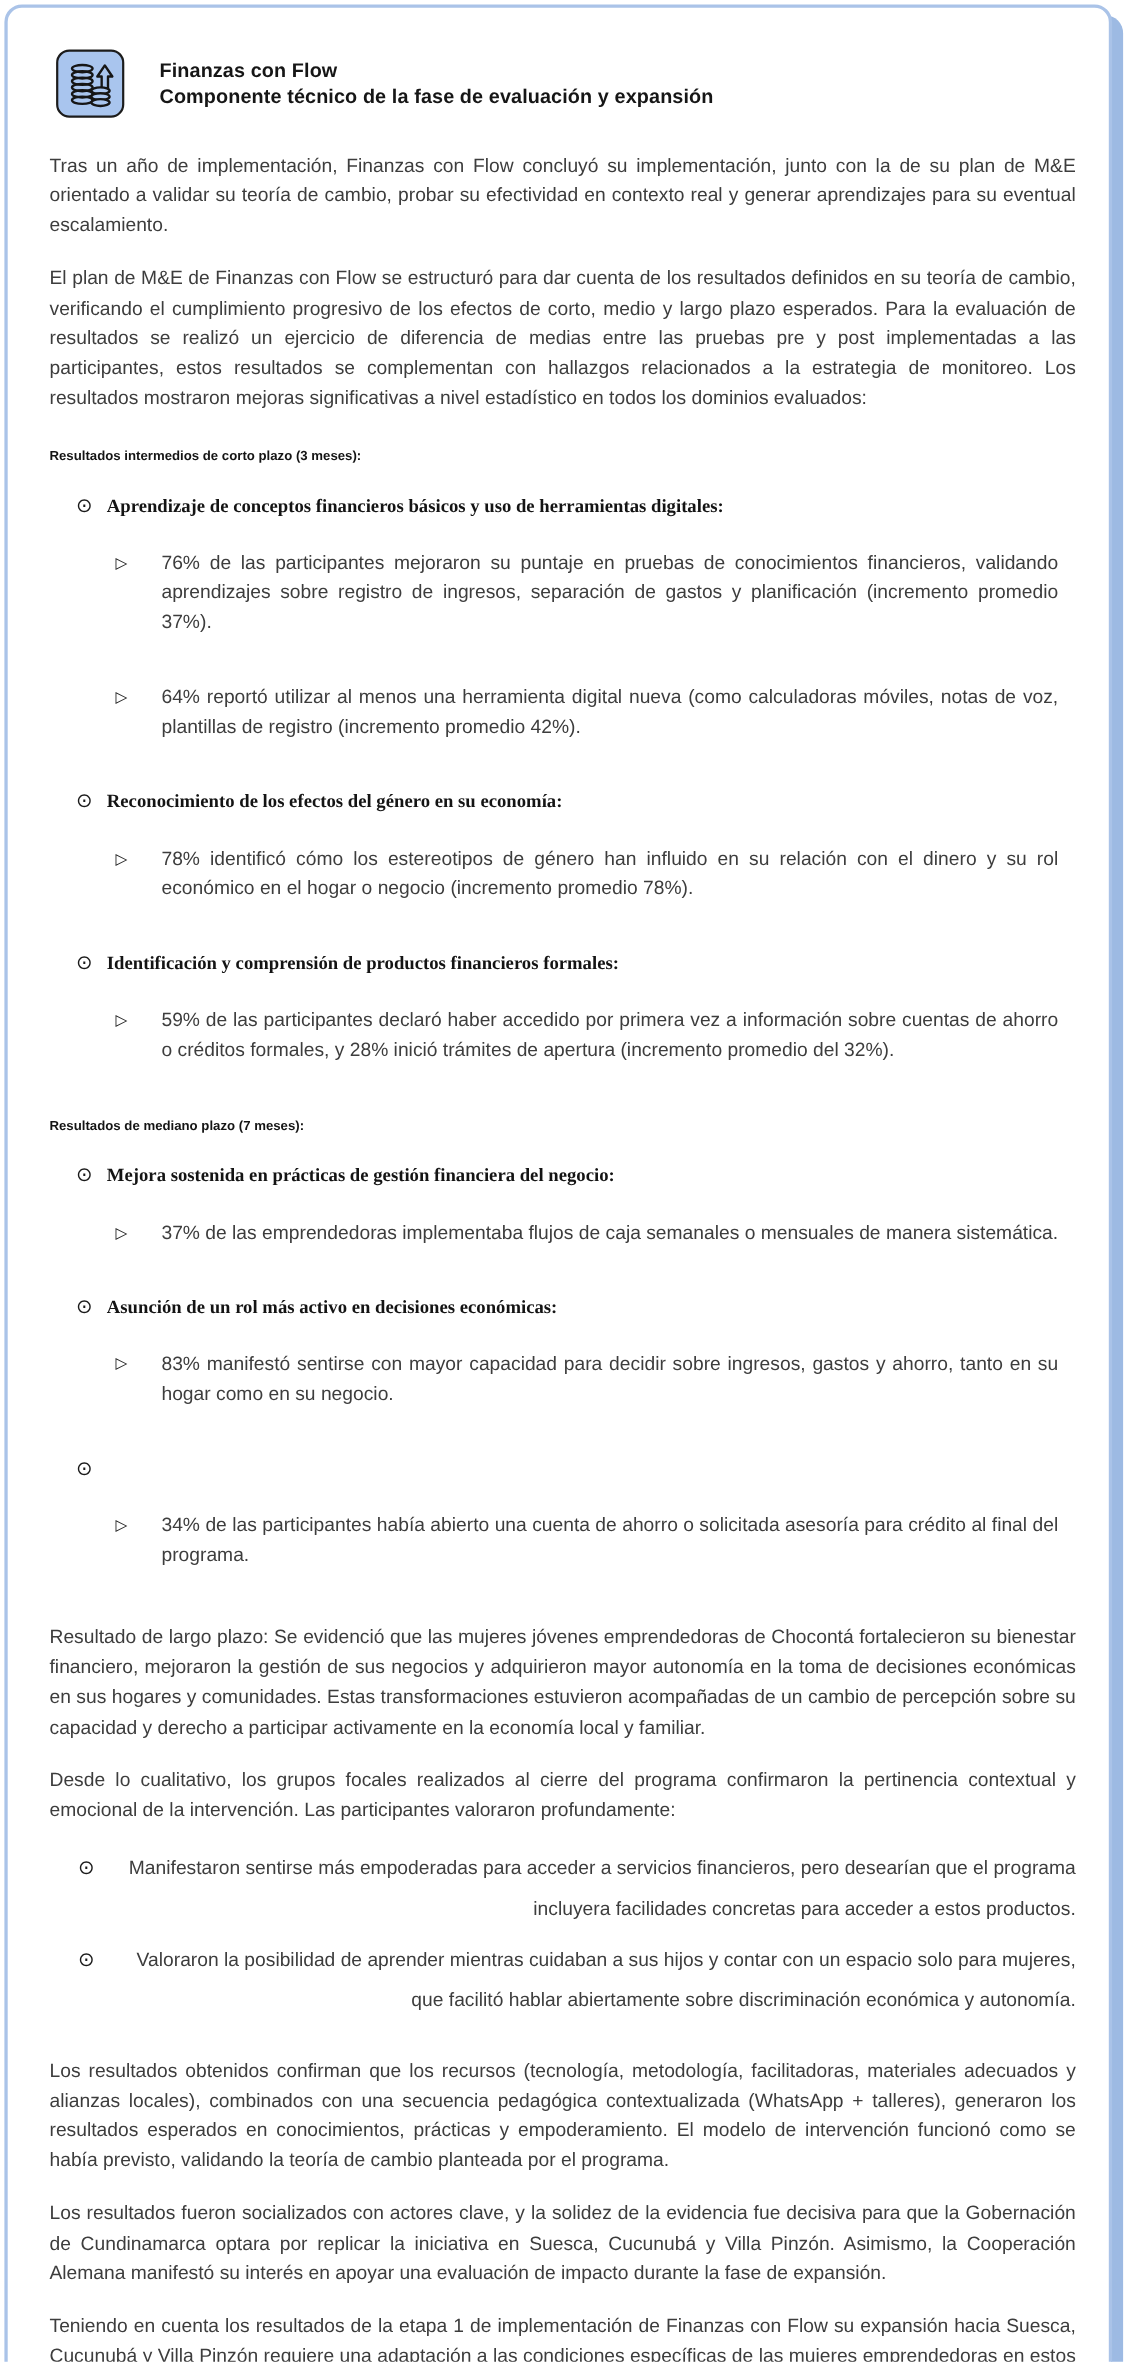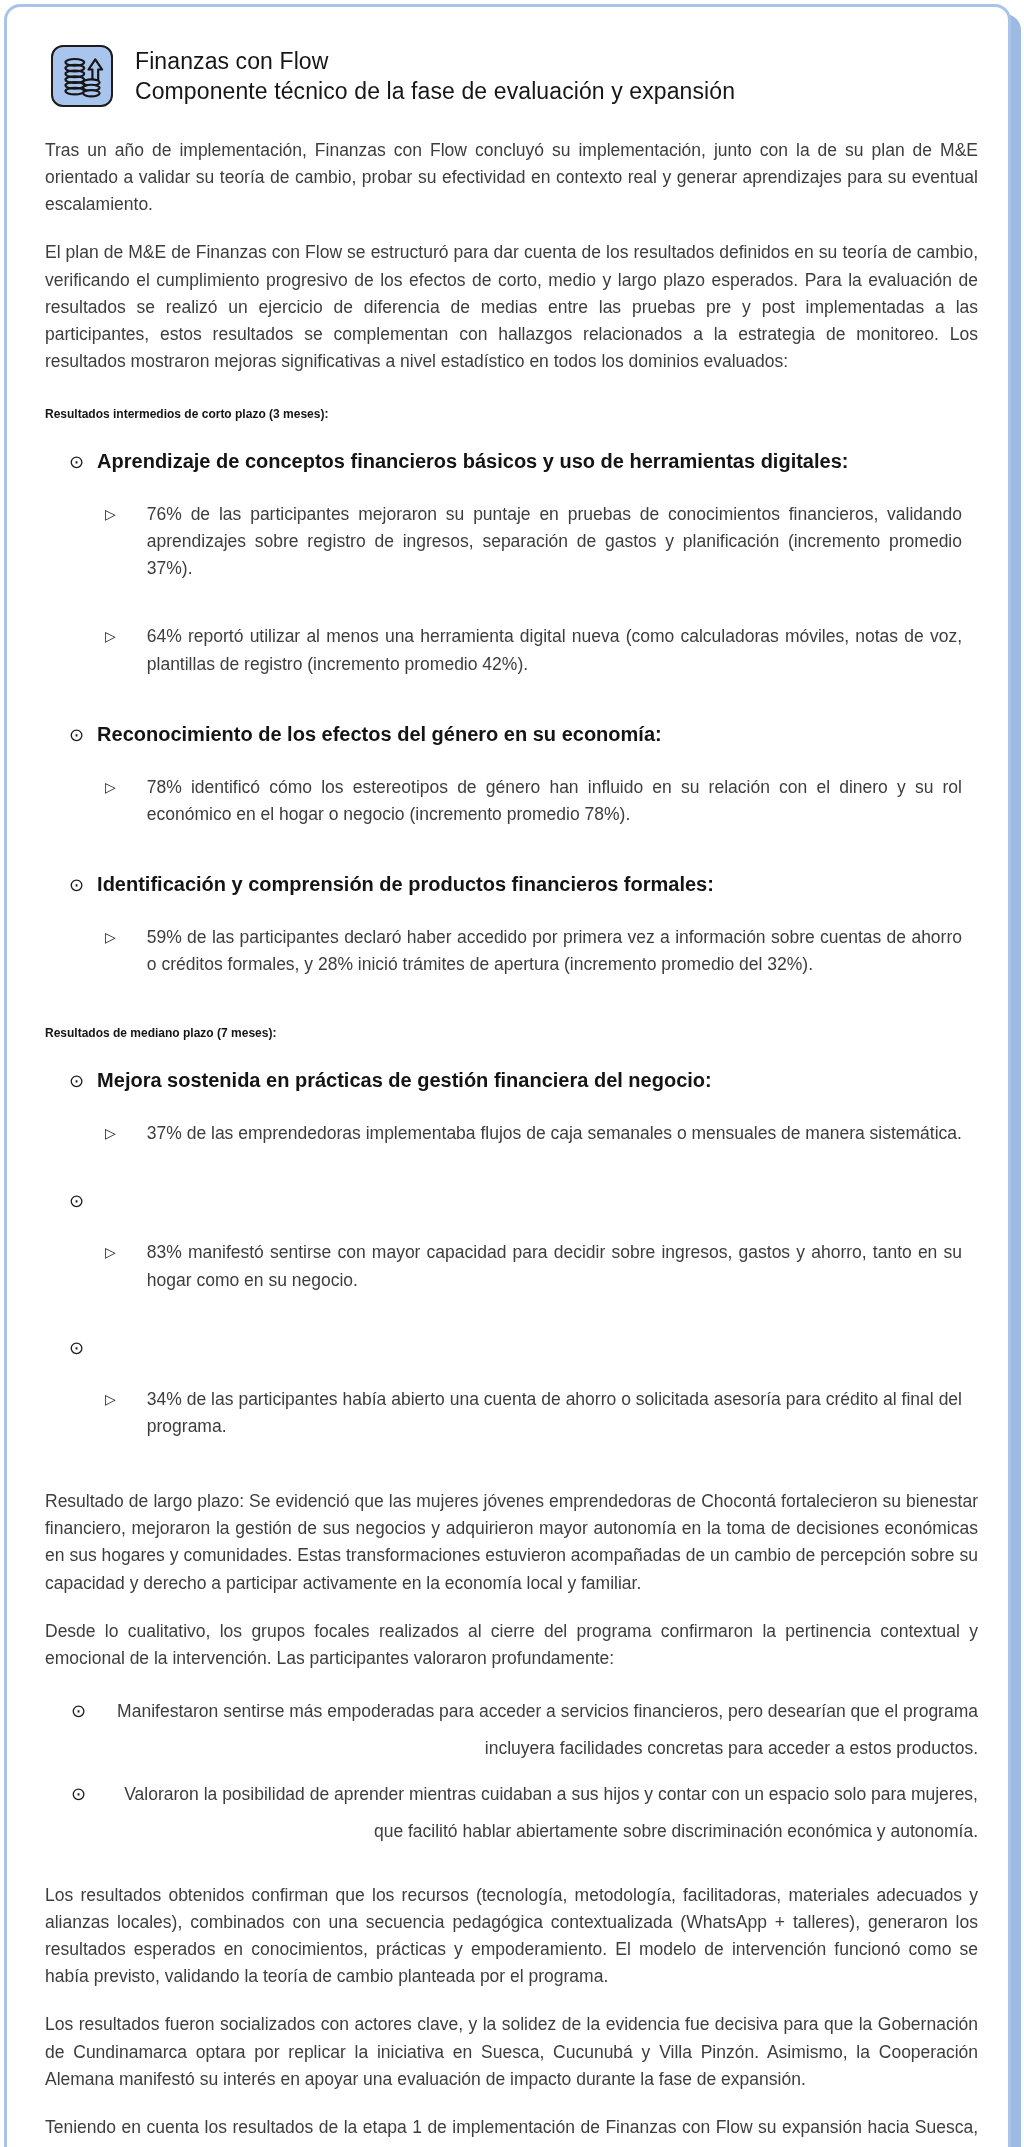--- a/index.html
+++ b/index.html
@@ -42,24 +42,25 @@
     border: 2.5px solid #1c1c1c;
     border-radius: 12px;
     display: flex;
     align-items: center;
     justify-content: center;
     box-sizing: border-box;
   }
   .icon-box svg { display: block; }
   .title-block { display: flex; flex-direction: column; gap: 3px; }
   .title, .subtitle {
-    font-size: 23px;
-    font-weight: normal;
+    font-size: 18px;
+    font-weight: bold;
     color: #161616;
     letter-spacing: 0.1px;
+    margin-left: 10px;
   }
   .para {
     font-size: 17.5px;
     line-height: 1.55;
     text-align: justify;
     margin: 0 0 21px 0;
   }
   .mt-lg { margin-top: 32px; }
   .section-heading {
     font-size: 12px;
@@ -74,25 +75,26 @@
     gap: 13px;
     padding-left: 24px;
   }
   .b1 {
     font-size: 18px;
     color: #1a1a1a;
     flex: 0 0 auto;
     line-height: 1.4;
   }
   .item-title {
-    font-size: 20px;
+    font-size: 17px;
     font-weight: bold;
     color: #141414;
     margin: 0;
     line-height: 1.45;
+    font-family: Liberation Serif, serif;
   }
   .item-points { padding-left: 60px; }
   .point-row {
     display: flex;
     align-items: baseline;
     gap: 15px;
     margin-top: 9px;
   }
   .b2 {
     font-size: 14px;
@@ -212,20 +214,21 @@
     <div class="item-points">
               <div class="point-row">
     <span class="b2">▷</span>
     <p class="point-text">37% de las emprendedoras implementaba flujos de caja semanales o mensuales de manera sistemática.</p>
   </div>
             </div>
   </div>
           <div class="bullet-item">
     <div class="item-title-row">
       <span class="b1">⊙</span>
+      <h3 class="item-title">Asunción de un rol más activo en decisiones económicas:</h3>
     </div>
     <div class="item-points">
               <div class="point-row">
     <span class="b2">▷</span>
     <p class="point-text">83% manifestó sentirse con mayor capacidad para decidir sobre ingresos, gastos y ahorro, tanto en su hogar como en su negocio.</p>
   </div>
             </div>
   </div>
           <div class="bullet-item">
     <div class="item-title-row">

